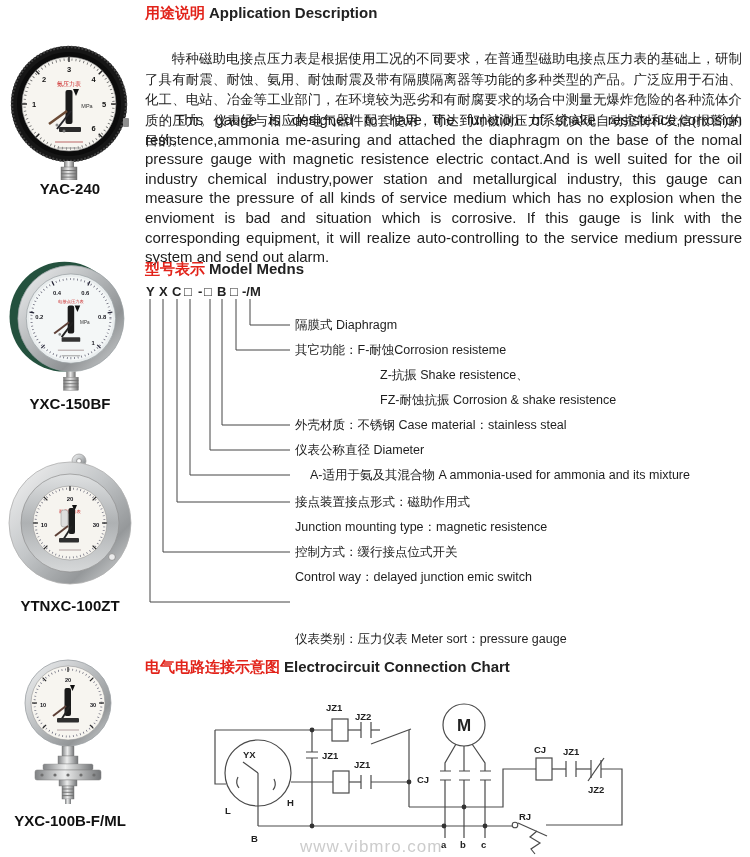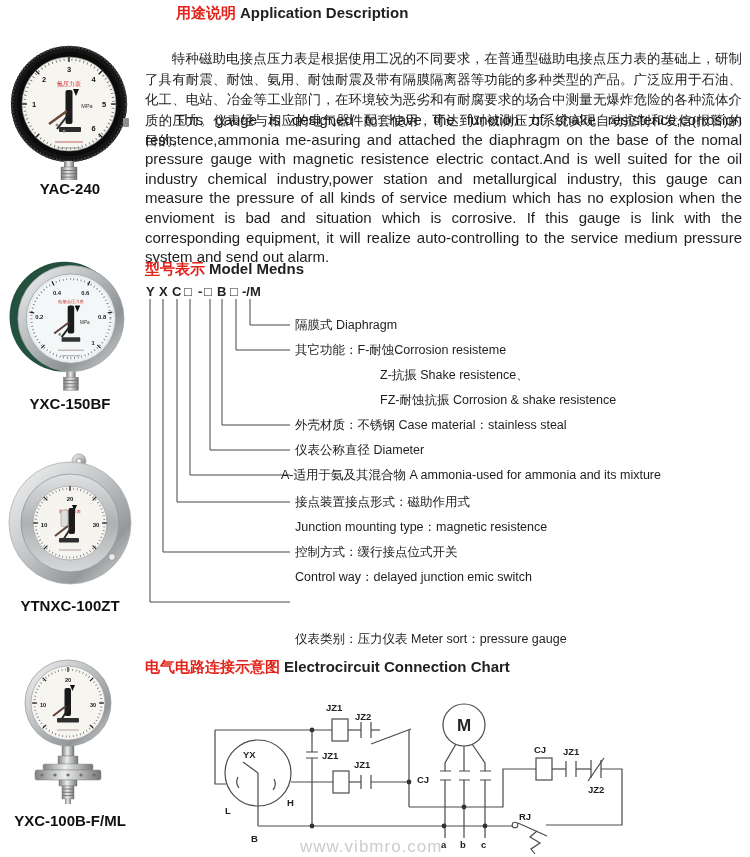--- a/index.html
+++ b/index.html
@@ -258,21 +258,21 @@
             <line x1="57" y1="136.3" x2="69" y2="136.3"></line>
             <line x1="57" y1="139.6" x2="69" y2="139.6"></line>
         </g>
         <rect x="60" y="143" width="6" height="5" fill="url(#g4met)"></rect>
       </g>
     </svg>
     <div class="caption" style="top:156px;">YXC-100B-F/ML</div>
   </div>
 
   <div class="abs" style="left:140px;top:0;width:610px;height:232px;">
-    <div class="abs section-heading" style="left:5px;top:4px;margin-left:31px;">
+    <div class="abs section-heading" style="left:5px;top:4px;">
       <span class="h-zh">用途说明</span><span class="h-en">Application Description</span>
     </div>
     <div class="abs para para-zh" style="left:5px;top:33px;width:597px;margin-top:16px;">特种磁助电接点压力表是根据使用工况的不同要求，在普通型磁助电接点压力表的基础上，研制了具有耐震、耐蚀、氨用、耐蚀耐震及带有隔膜隔离器等功能的多种类型的产品。广泛应用于石油、化工、电站、冶金等工业部门，在环境较为恶劣和有耐腐要求的场合中测量无爆炸危险的各种流体介质的压力。仪表经与相应的电气器件配套使用，可达到对被测压力系统实现自动控制和发信(报警)的目的。</div>
     <div class="abs para para-en" style="left:5px;top:110px;width:597px;">This gauge is designed to have the function of shake resistence,corrosion resistence,ammonia me-asuring and attached the diaphragm on the base of the nomal pressure gauge with magnetic resistence electric contact.And is well suited for the oil industry chemical industry,power station and metallurgical industry, this gauge can measure the pressure of all kinds of service medium which has no explosion when the envioment is bad and situation which is corrosive. If this gauge is link with the corresponding equipment, it will realize auto-controlling to the service medium pressure system and send out alarm.</div>
   </div>
 
   <div class="abs" style="left:140px;top:258px;width:610px;height:360px;">
     <svg class="abs" style="left:0;top:0;" width="610" height="360" viewBox="0 0 610 360">
       <g fill="none" stroke="#444" stroke-width="1">
         <polyline points="110,41 110,67 150,67"></polyline>
@@ -298,21 +298,21 @@
       <span class="code-char" style="left:77px;">B</span>
       <span class="code-char" style="left:90px;">□</span>
       <span class="code-char" style="left:102px;">-/M</span>
     </div>
     <div class="tree-label" style="left:155px;top:60px;">隔膜式 Diaphragm</div>
     <div class="tree-label" style="left:155px;top:85px;">其它功能：F-耐蚀Corrosion resisteme</div>
     <div class="tree-label" style="left:240px;top:110px;">Z-抗振 Shake resistence、</div>
     <div class="tree-label" style="left:155px;top:160px;">外壳材质：不锈钢 Case material：stainless steal</div>
     <div class="tree-label" style="left:240px;top:135px;">FZ-耐蚀抗振 Corrosion &amp; shake resistence</div>
     <div class="tree-label" style="left:155px;top:185px;">仪表公称直径 Diameter</div>
-    <div class="tree-label" style="left:141px;top:210px;">A-适用于氨及其混合物 A ammonia-used for ammonia and its mixture</div>
+    <div class="tree-label" style="left:170px;top:210px;">A-适用于氨及其混合物 A ammonia-used for ammonia and its mixture</div>
     <div class="tree-label" style="left:155px;top:237px;">接点装置接点形式：磁助作用式</div>
     <div class="tree-label" style="left:155px;top:262px;">Junction mounting type：magnetic resistence</div>
     <div class="tree-label" style="left:155px;top:287px;">控制方式：缓行接点位式开关</div>
     <div class="tree-label" style="left:155px;top:312px;">Control way：delayed junction emic switch</div>
     <div class="tree-label" style="left:155px;top:337px;margin-top:37px;">仪表类别：压力仪表 Meter sort：pressure gauge</div>
   </div>
 
   <div class="abs section-heading" style="left:145px;top:658px;">
     <span class="h-zh">电气电路连接示意图</span><span class="h-en">Electrocircuit Connection Chart</span>
   </div>

